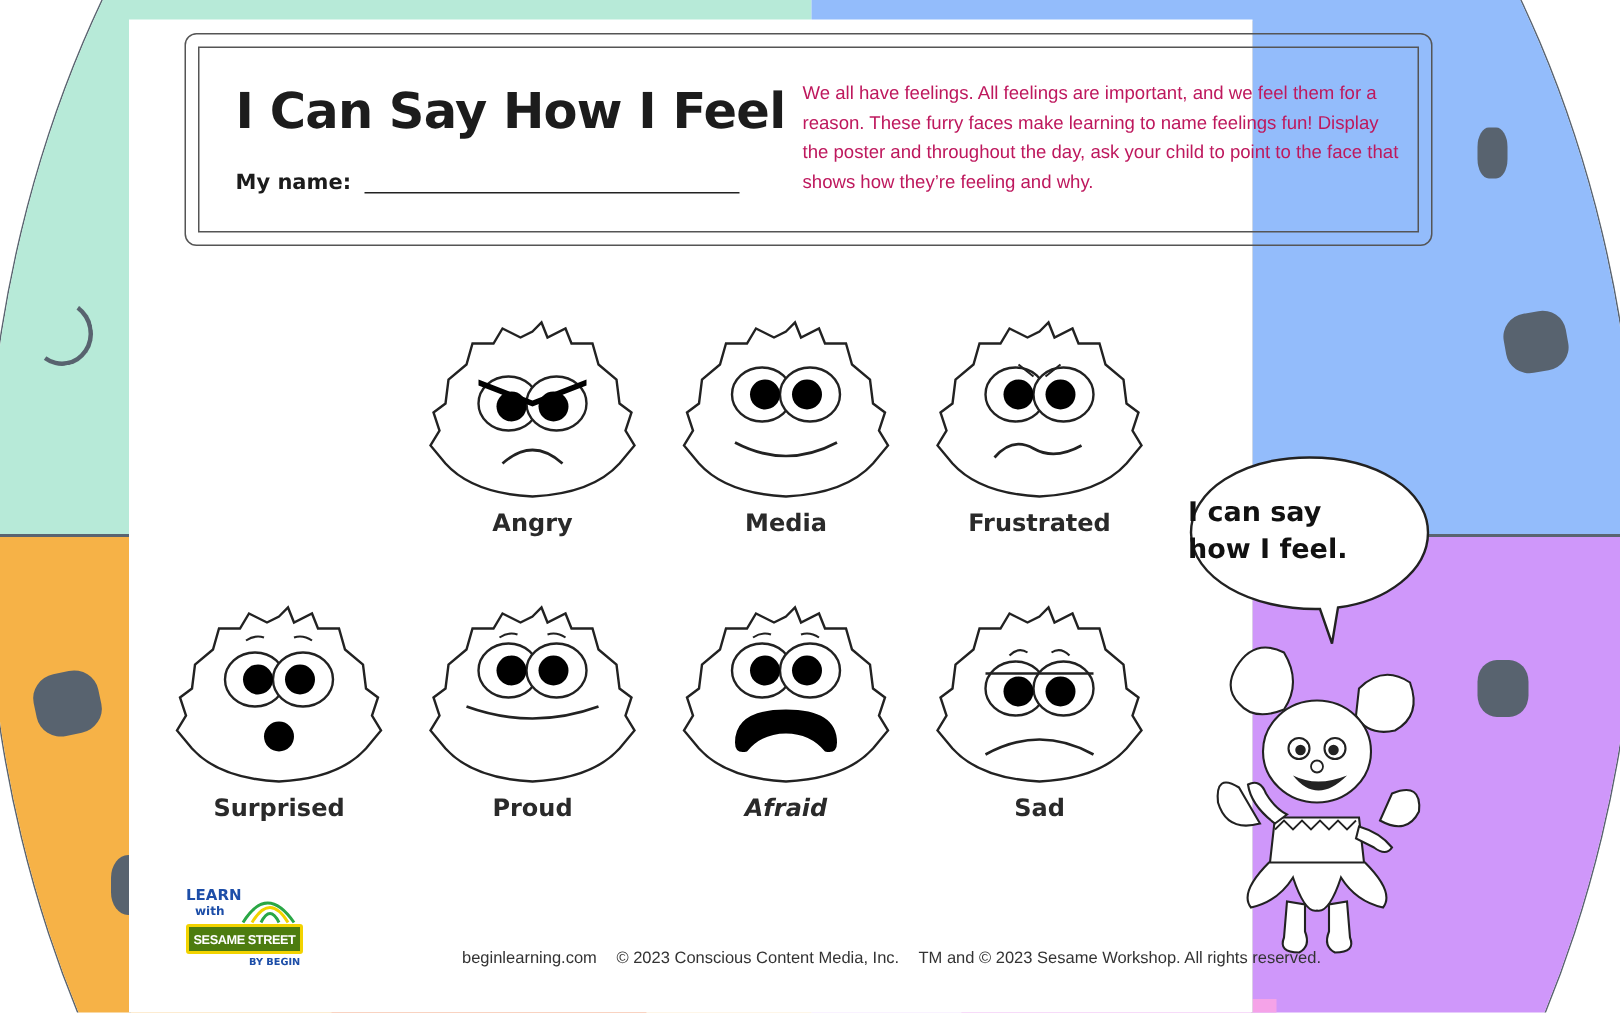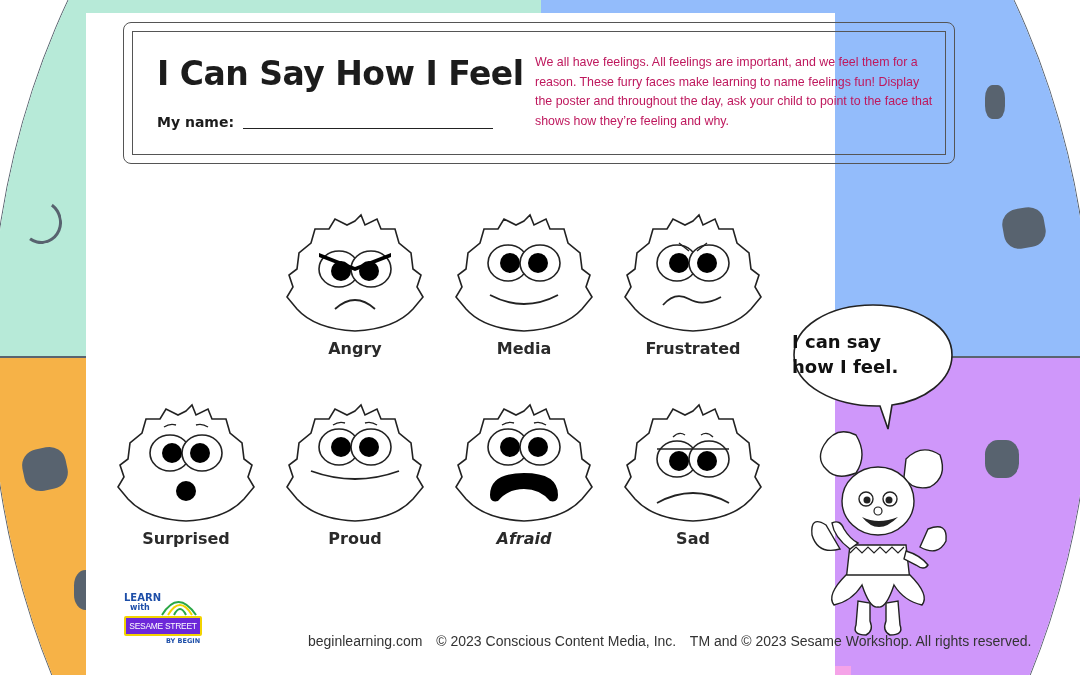--- a/index.html
+++ b/index.html
@@ -64,27 +64,27 @@
   .bubble-text {
     position: absolute; left: 0; top: 26px; width: 162px; text-align: left;
     font-weight: bold; font-size: 18px; line-height: 25px; color: #111;
   }
   .character { position: absolute; left: 720px; top: 412px; }
 
   .logo { position: absolute; left: 36px; top: 576px; width: 80px; height: 60px; }
   .logo-learn { position: absolute; left: 2px; top: 4px; font-weight: bold; font-size: 10px; color: #1d4ea8; line-height: 10px; }
   .logo-with { position: absolute; left: 8px; top: 14px; font-weight: bold; font-size: 8px; color: #1d4ea8; }
   .logo-sign {
-    position: absolute; left: 2px; top: 27px; width: 74px; height: 16px; background: #6d28d9;
-    border: 2px solid #f2d300; border-radius: 2px; color: #fff; font-weight: normal; font-size: 8.5px;
+    position: absolute; left: 2px; top: 27px; width: 74px; height: 16px; background: #4d7c0f;
+    border: 2px solid #f2d300; border-radius: 2px; color: #fff; font-weight: bold; font-size: 8.5px;
     text-align: center; line-height: 16px; letter-spacing: -0.3px; font-family: "Liberation Sans", sans-serif;
   }
   .logo-by { position: absolute; left: 20px; top: 48px; font-weight: bold; font-size: 6.5px; color: #1d4ea8; margin-left: 24px; }
   .footer {
-    position: absolute; left: 222px; top: 620px; font-size: 14px; color: #333;
+    position: absolute; left: 222px; top: 620px; font-size: 11px; color: #333;
     font-family: "Liberation Sans", sans-serif; white-space: nowrap;
   }
   .footer span { margin-right: 10px; }
 </style>
 </head>
 <body>
 
 <div class="bg-circle">
   <div class="quad q-tl"></div>
   <div class="quad q-tr"></div>

